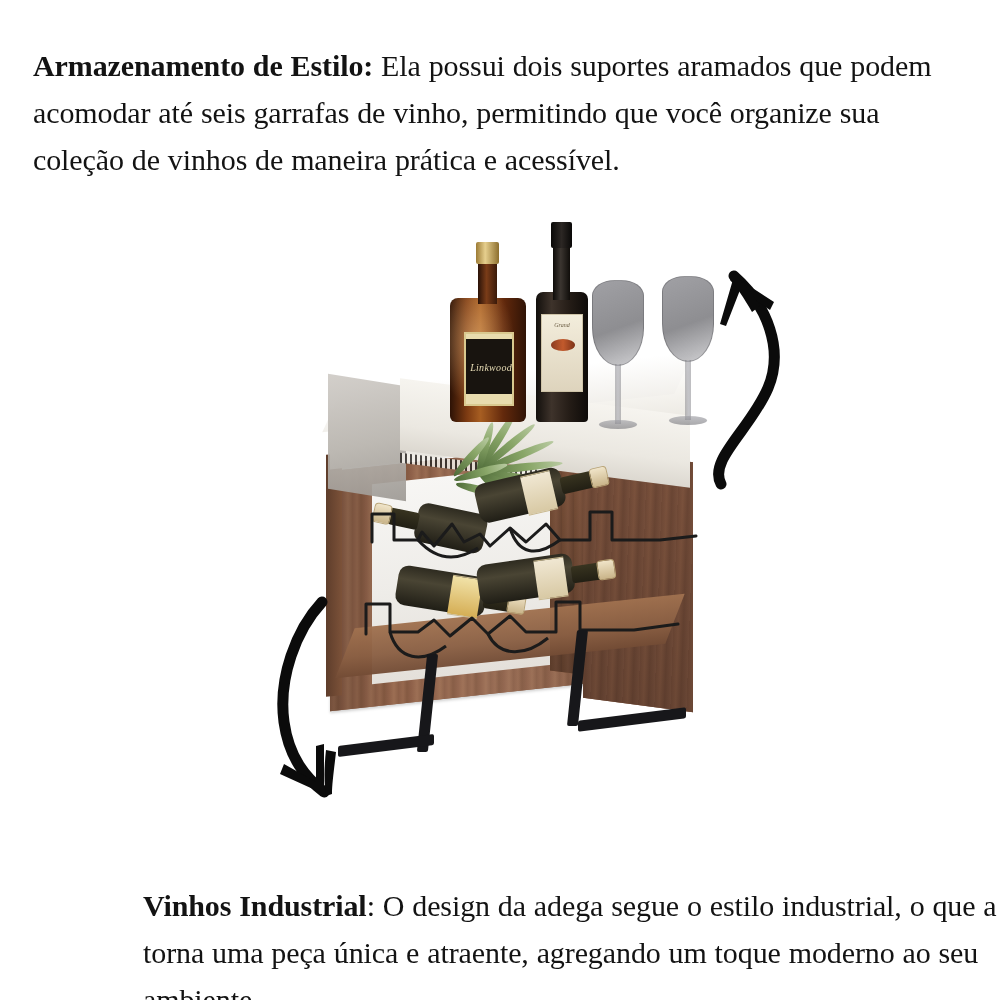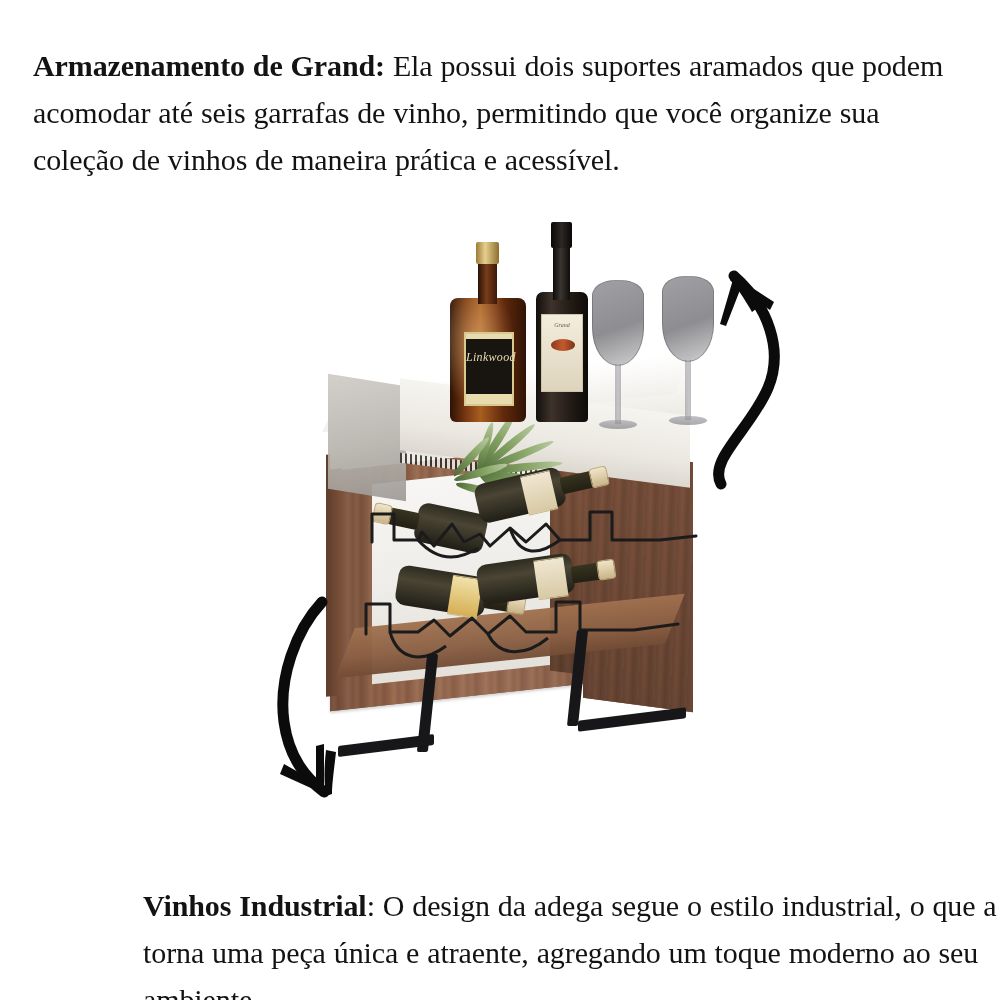--- a/index.html
+++ b/index.html
@@ -162,23 +162,23 @@
       linear-gradient(90deg,#2d1205 0%,#7c3a12 22%,#a75e22 40%,#63290c 70%,#301406 100%);
     border-radius:8px 8px 6px 6px;
   }
   .whisky .label{
     position:absolute;left:14px;top:90px;width:50px;height:74px;
     background:linear-gradient(180deg,#e8dcae 0 7%,#18140f 7% 86%,#e8dcae 86% 100%);
     border:2px solid #d9c98f;
     box-sizing:border-box;
   }
   .whisky .label-txt{
-    position:absolute;left:0;right:0;top:16px;
-    text-align:left;color:#e6dbb4;
-    font-size:12px;font-style:italic;letter-spacing:.3px;
+    position:absolute;left:0;right:0;top:28px;
+    text-align:right;color:#e6dbb4;
+    font-size:10px;font-style:italic;letter-spacing:.3px;
   }
 
   .wine-top{position:absolute;left:286px;top:0;width:52px;height:200px;}
   .wine-top .neck{
     position:absolute;left:17px;top:0;width:17px;height:78px;
     background:linear-gradient(90deg,#0d0b09,#3b3530 45%,#100d0a);
     border-radius:3px 3px 0 0;
   }
   .wine-top .foil{
     position:absolute;left:15px;top:0;width:21px;height:26px;
@@ -256,21 +256,21 @@
   
   #arrow-up{position:absolute;left:690px;top:248px;width:110px;height:245px;}
   #arrow-down{position:absolute;left:262px;top:592px;width:115px;height:215px;}
 </style>
 </head>
 <body>
 
 <div class="page">
 
   <p class="para" id="top-para">
-    <b>Armazenamento de Grand:</b><span> Ela possui dois suportes aramados que podem acomodar até seis garrafas de vinho, permitindo que você organize sua coleção de vinhos de maneira prática e acessível.</span>
+    <b>Armazenamento de Estilo:</b><span> Ela possui dois suportes aramados que podem acomodar até seis garrafas de vinho, permitindo que você organize sua coleção de vinhos de maneira prática e acessível.</span>
   </p>
 
   <div id="photo">
 
     <div class="carcass"></div>
     <div class="void"></div>
     <div class="void-right"></div>
     <div class="carcass-right"></div>
     <div class="carcass-left-edge"></div>
     <div class="deck"></div>

